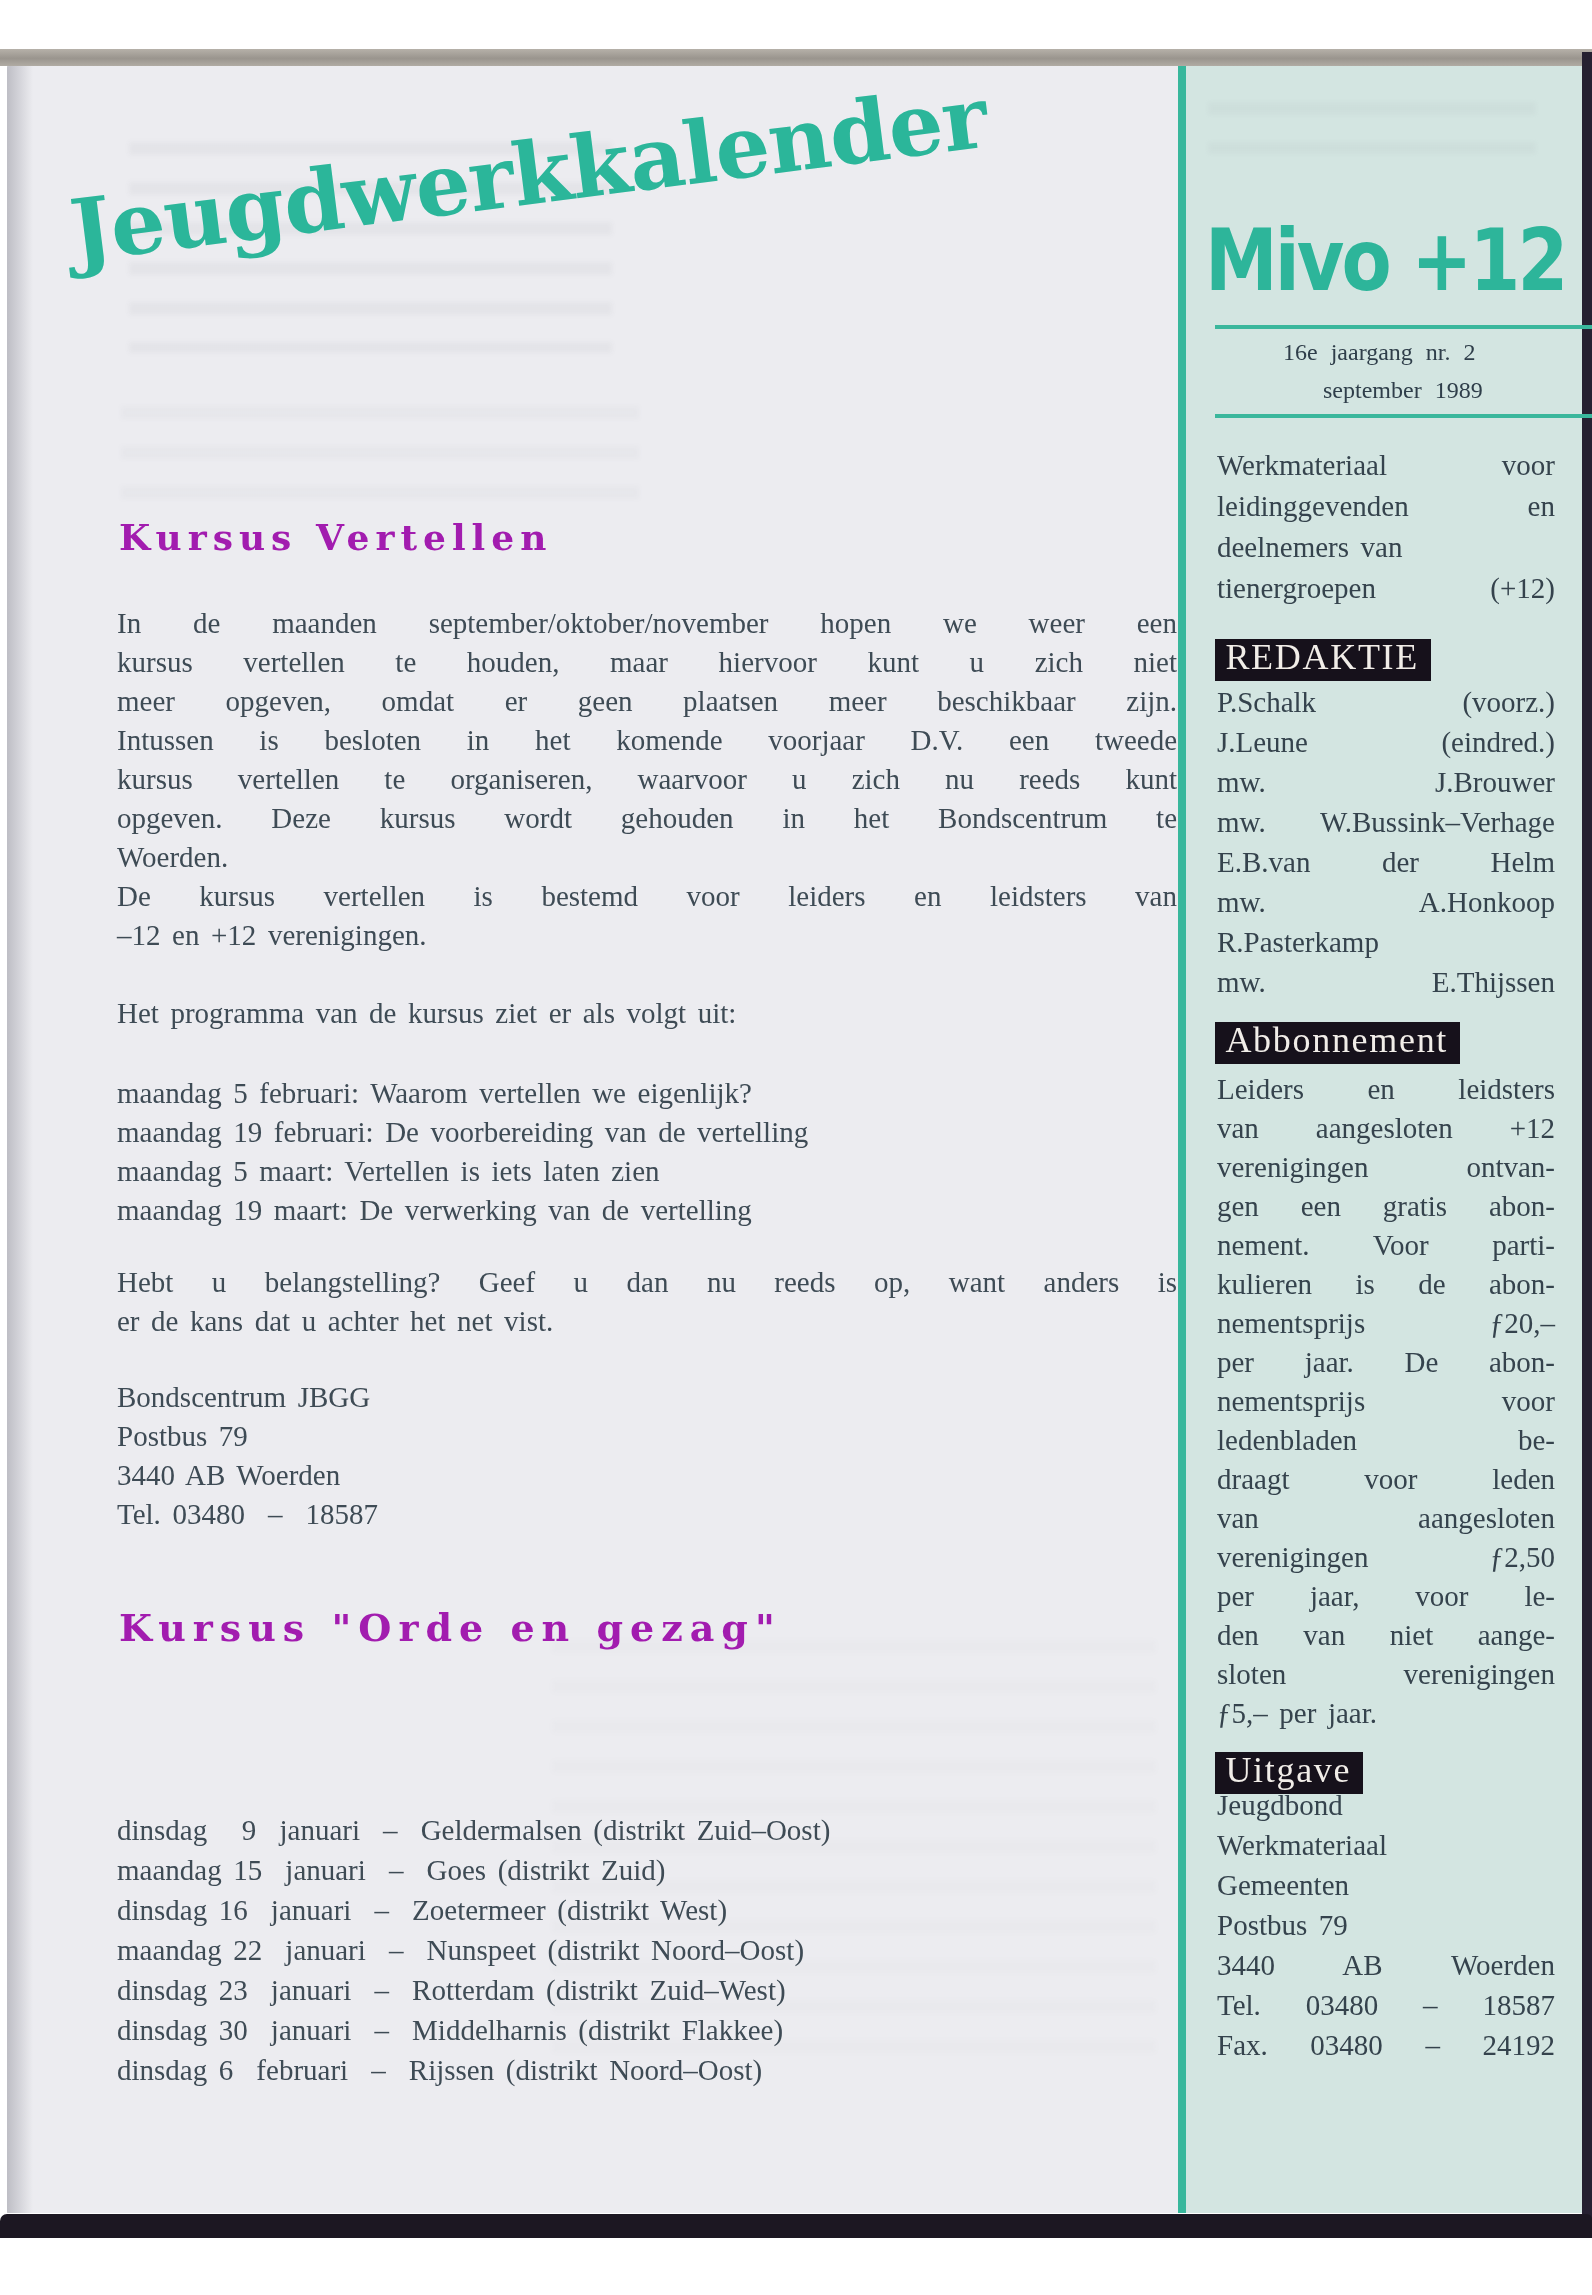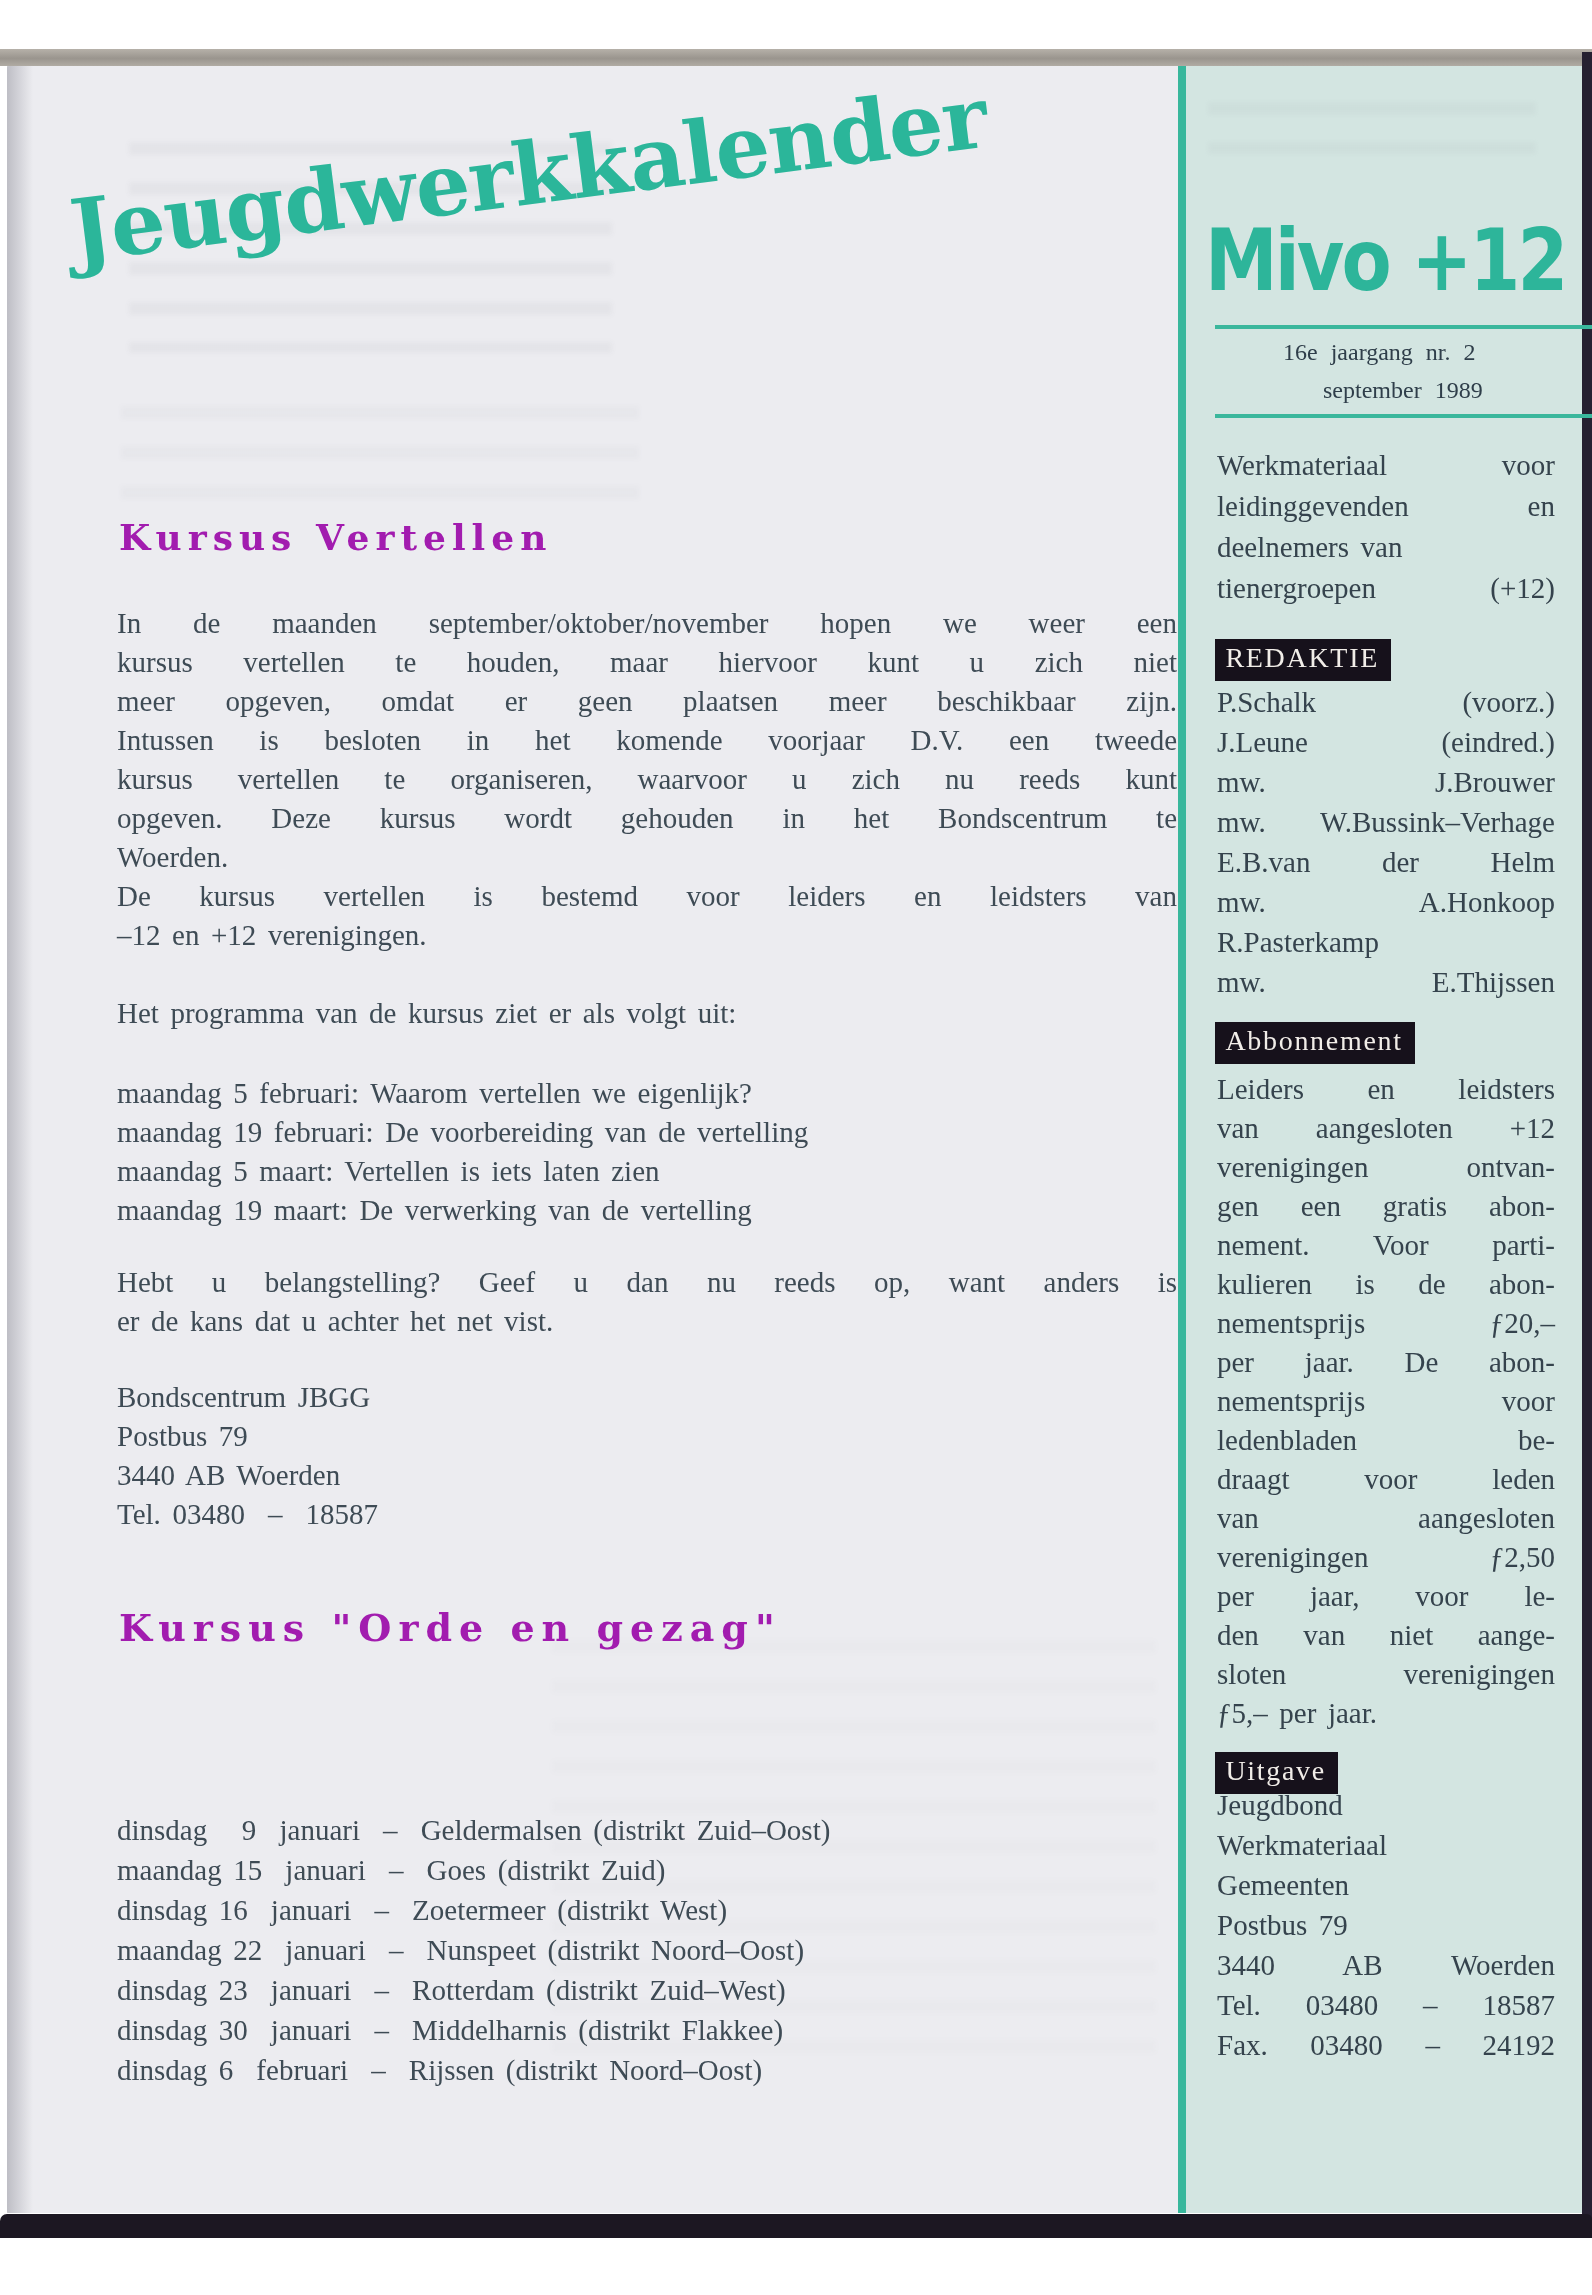--- a/index.html
+++ b/index.html
@@ -37,21 +37,21 @@
 
   
   .col{position:absolute;color:#3e4b55;font-size:29px;word-spacing:4.3px;}
   .main-col{left:117px;width:1060px;line-height:39px;}
   .side-col{left:1217px;width:338px;color:#35434d;}
   .ln{min-height:1em;}
   .lnj{text-align:justify;text-align-last:justify;}
   .lnl{text-align:left;white-space:pre;font-family:Liberation Serif, serif;}
   .h1{position:absolute;left:119px;font-family:"DejaVu Serif",serif;font-weight:bold;
       color:#a21caf;white-space:nowrap;}
-  .label-box{position:absolute;left:1215px;background:#16111b;color:#f1ede8;font-size:28px;
+  .label-box{position:absolute;left:1215px;background:#16111b;color:#f1ede8;font-size:36px;
              padding:1.7px 12px 7px 10.4px;letter-spacing:1.7px;line-height:33px;white-space:nowrap;}
 </style>
 </head>
 <body>
 
 <div class="scan">
 
   <div class="edge-top"></div>
   <div class="paper"></div>
   <div class="paper-shade"></div>

